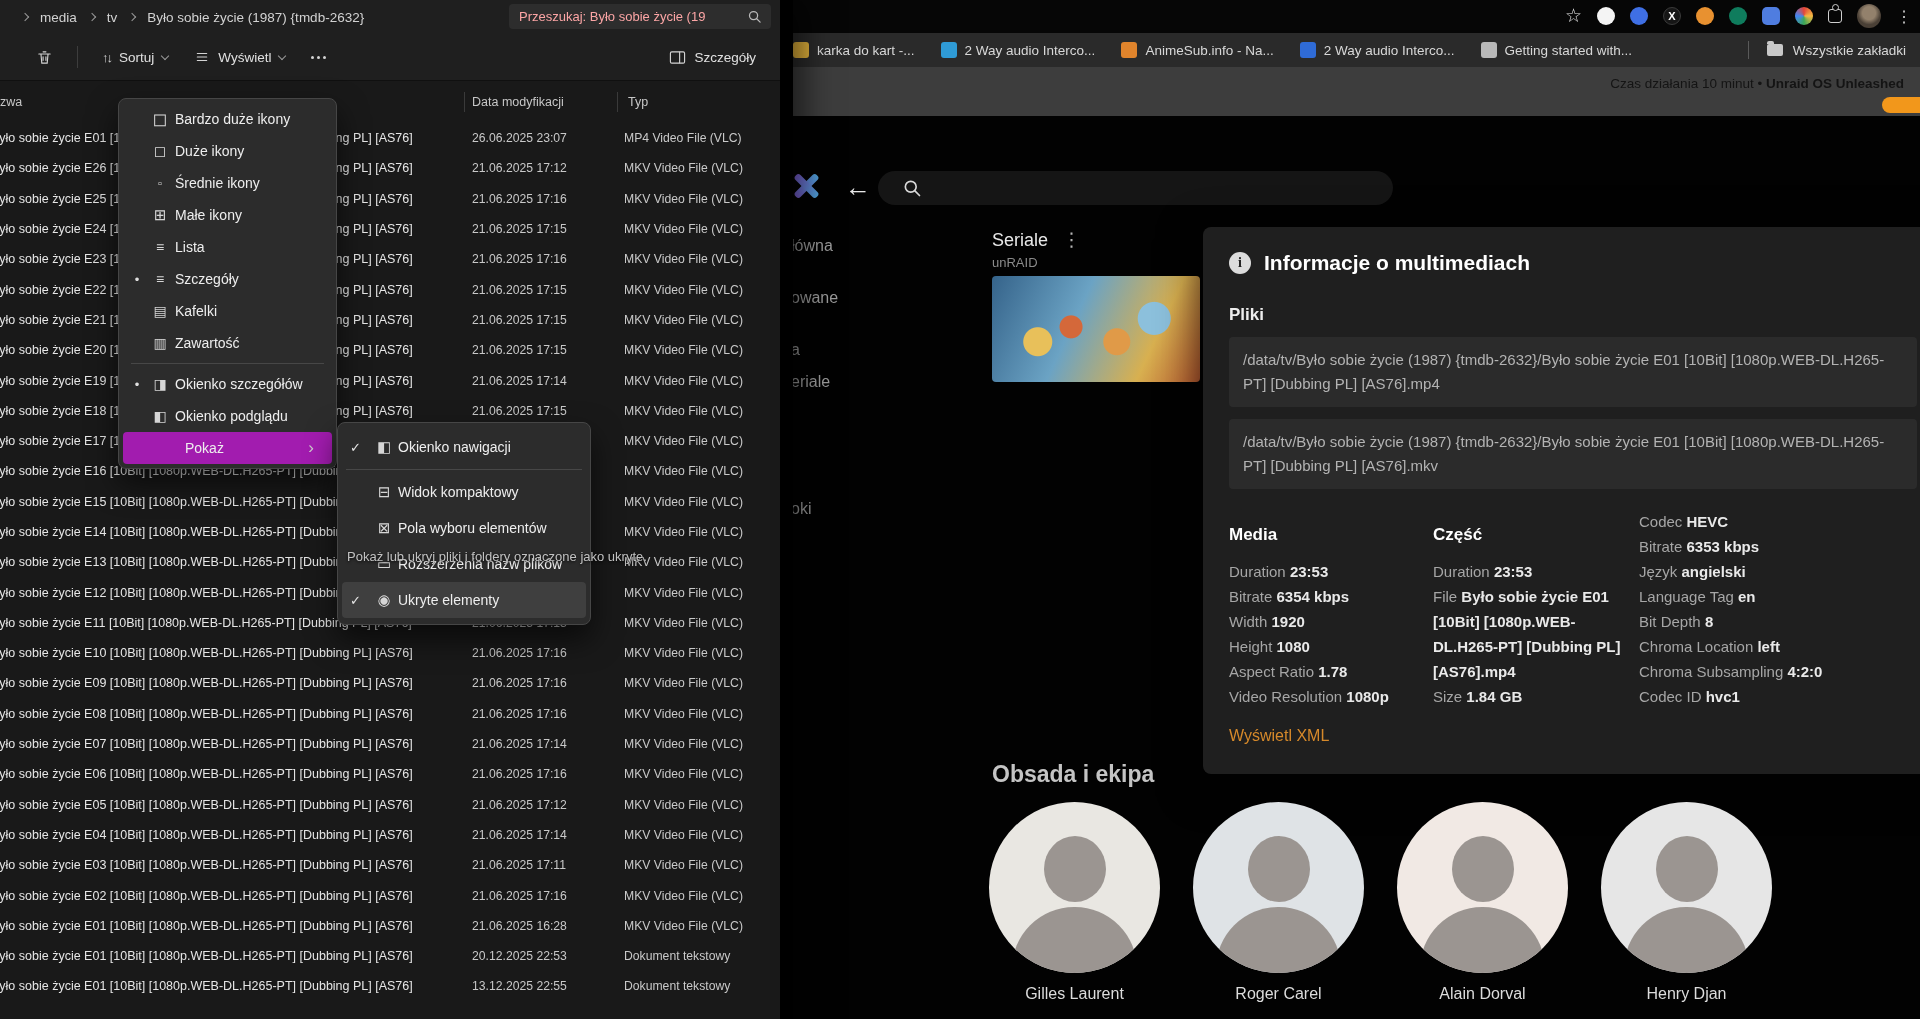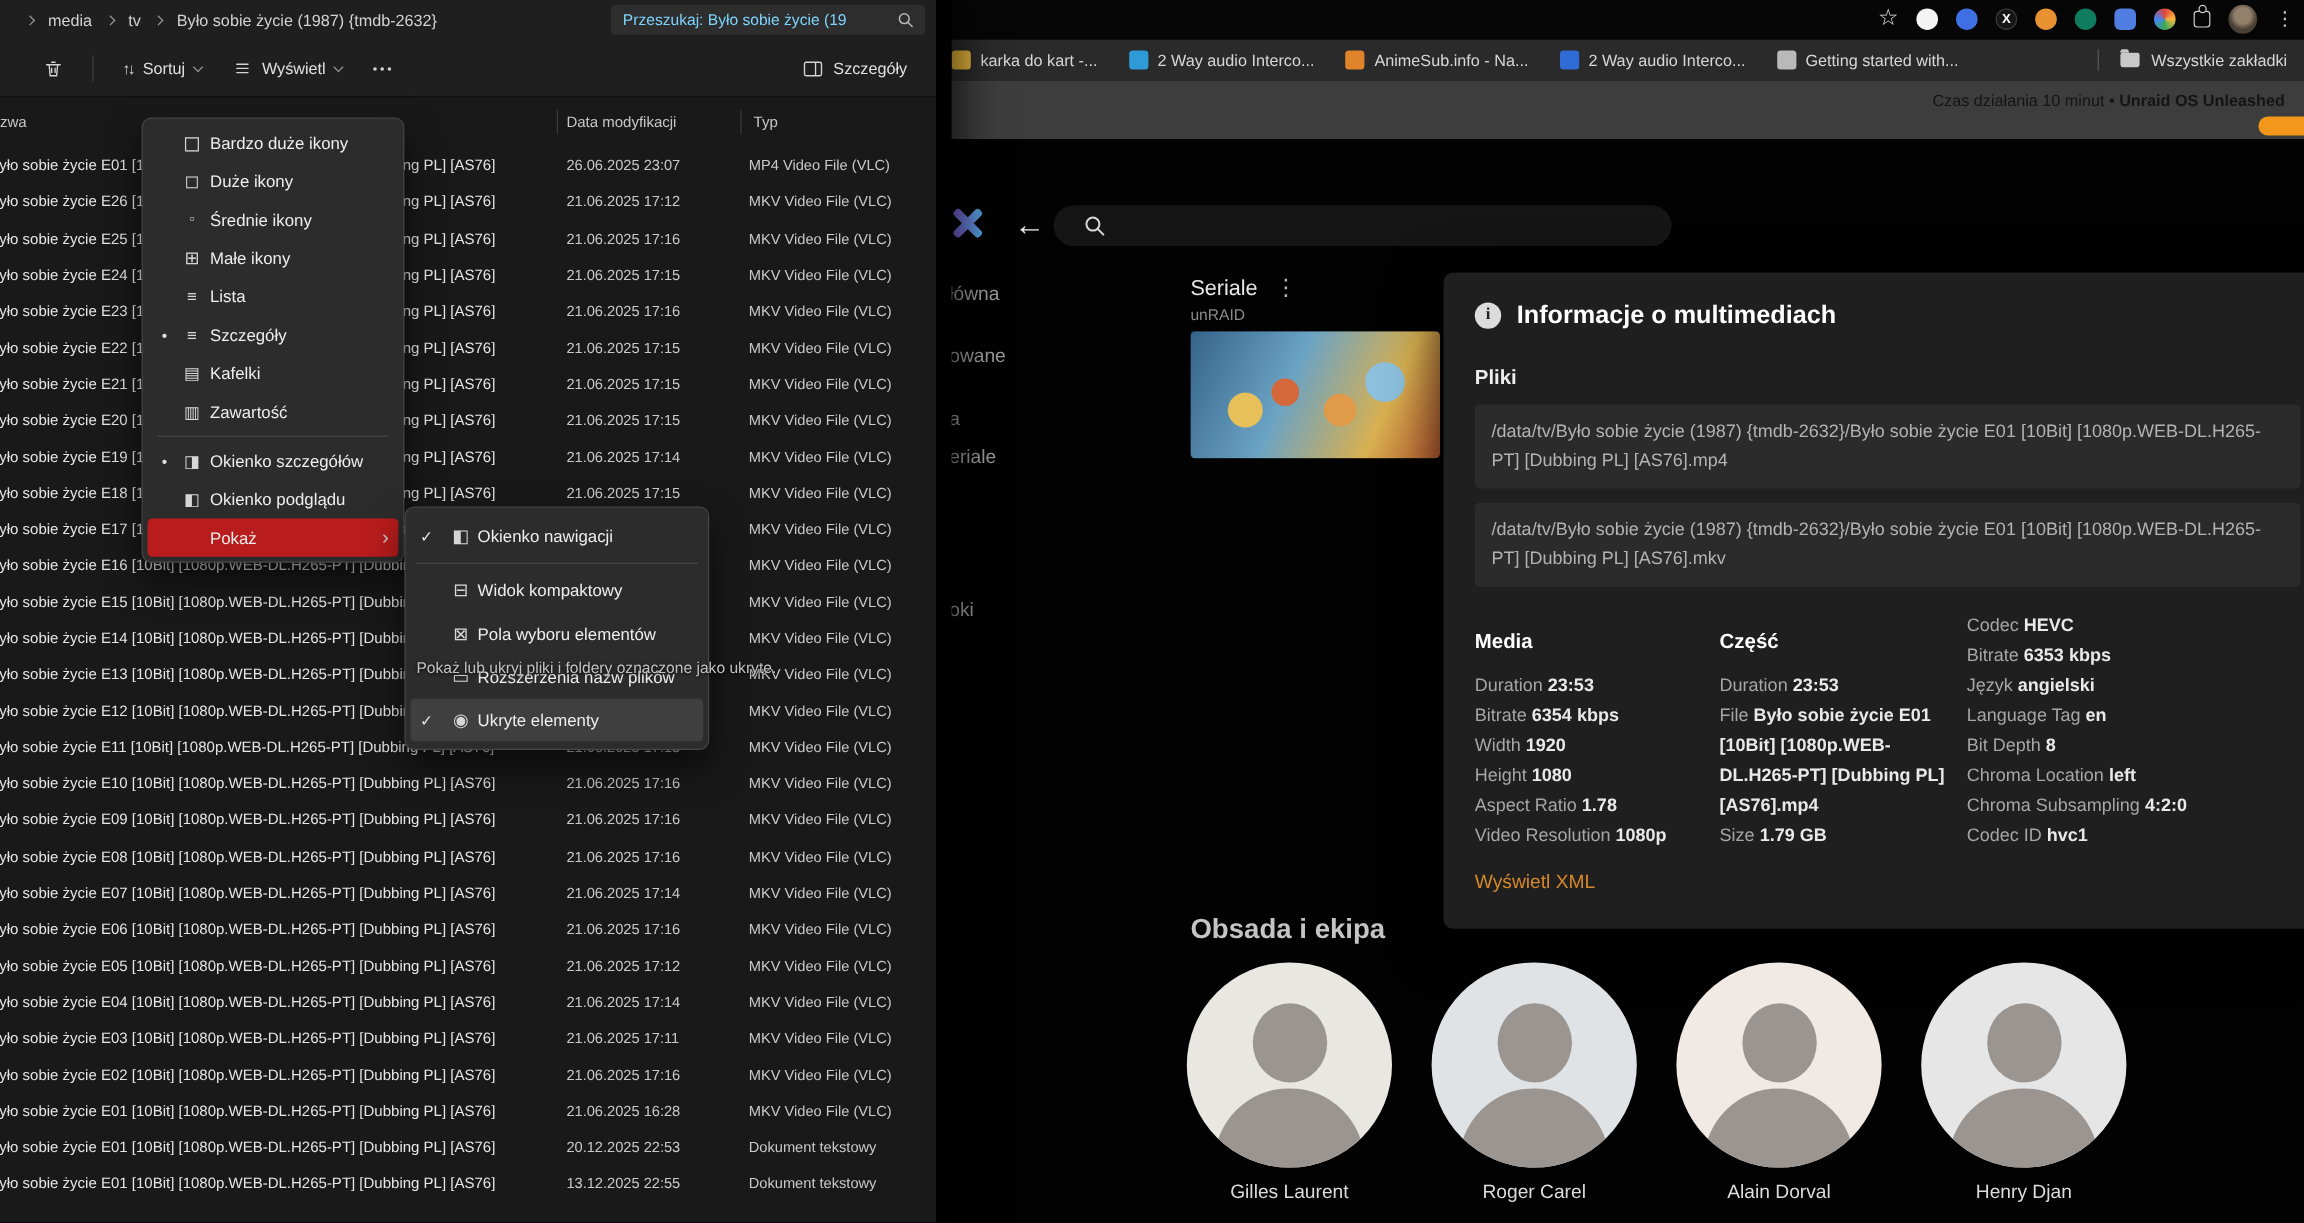--- a/index.html
+++ b/index.html
@@ -106,21 +106,21 @@
   .explorer{position:absolute;left:0;top:0;width:780px;height:1019px;background:#191919;z-index:10;
             box-shadow:13px 0 0 #000, 24px 0 30px rgba(0,0,0,.55);}
   .ex-titlebar{position:relative;height:34px;background:#1f1f1f;display:flex;align-items:center;
                padding-left:22px;gap:12px;font-size:13.5px;color:#d2d2d2;}
   .chev{width:6px;height:6px;border-right:1.4px solid #9a9a9a;border-bottom:1.4px solid #9a9a9a;
         display:inline-block;flex:0 0 auto;}
   .chev-r{transform:rotate(-45deg);}
   .chev-d{transform:rotate(45deg);margin-top:-3px;}
   .ex-search{position:absolute;left:509px;top:4px;width:262px;height:25px;background:#2d2d2d;
              border-radius:4px;display:flex;align-items:center;padding:0 9px 0 10px;
-             font-size:13px;color:#7dd3fc;}
+             font-size:13px;color:#fca5a5;}
   .ex-search .sicon{margin-left:auto;display:flex;}
   .ex-toolbar{position:absolute;top:34px;left:0;right:0;height:47px;background:#1f1f1f;
               border-bottom:1px solid #101010;display:flex;align-items:center;padding-left:26px;
               gap:6px;color:#e0e0e0;font-size:13.5px;}
   .tb-btn{display:flex;align-items:center;gap:8px;padding:6px 10px;border-radius:4px;}
   .tb-div{width:1px;height:22px;background:#3d3d3d;margin:0 8px;}
   .tb-sortico{font-size:13px;letter-spacing:-2px;color:#d4d4d4;}
   .tb-details{position:absolute;right:14px;top:0;height:100%;}
   .tb-more{display:flex;gap:3px;padding:6px 10px;}
   .tb-more i{width:3px;height:3px;border-radius:50%;background:#d4d4d4;}
@@ -142,22 +142,22 @@
          border-radius:8px;padding:4px;box-shadow:0 14px 30px rgba(0,0,0,.6);z-index:30;}
   .vm-item{height:32px;display:flex;align-items:center;border-radius:4px;padding:0 6px;
            font-size:14px;color:#eeeeee;}
   .vm-dot{width:16px;text-align:center;font-size:13px;color:#e0e0e0;flex:0 0 auto;}
   .vm-ico{width:30px;text-align:center;font-size:14px;color:#d6d6d6;flex:0 0 auto;}
   .vm-grpA div.vm-item:nth-of-type(1) .vm-ico{font-size:18px;}
   .vm-grpA div.vm-item:nth-of-type(2) .vm-ico{font-size:15px;}
   .vm-grpA div.vm-item:nth-of-type(3) .vm-ico{font-size:11px;}
   .vm-grpA div.vm-item:nth-of-type(4) .vm-ico{font-size:15px;}
   .vm-sep{height:1px;background:#474747;margin:4px 8px;}
-  .vm-show{height:32px;display:flex;align-items:center;border-radius:4px;padding:0 6px;
-           font-size:14px;color:#eeeeee;background:#b91c1c;}
+  .vm-show{height:32px;display:flex;align-items:center;border-radius:4px;padding:0 16px;
+           font-size:14px;color:#eeeeee;background:#a21caf;}
   .vm-arrow{margin-left:auto;font-size:17px;color:#cccccc;padding-right:2px;}
 
   
   .smenu{position:absolute;left:337px;top:422px;width:254px;background:#2c2c2c;border:1px solid #464646;
          border-radius:8px;padding:6px 4px;box-shadow:0 14px 30px rgba(0,0,0,.6);z-index:31;}
   .sm-item{height:36px;display:flex;align-items:center;border-radius:4px;padding:0 8px;
            font-size:14px;color:#eeeeee;}
   .sm-check{width:20px;font-size:13px;color:#e6e6e6;flex:0 0 auto;}
   .sm-ico{width:28px;text-align:center;font-size:15px;color:#d6d6d6;flex:0 0 auto;}
   .smenu div.sm-item:nth-of-type(1){margin-bottom:9px;position:relative;}
@@ -311,21 +311,21 @@
                   <span class="dvalue">23:53</span>
                 </div>
 
                 <div class="drow">
                   <span class="dlabel">File</span>
                   <span class="dvalue">Było sobie życie E01 [10Bit] [1080p.WEB-DL.H265-PT] [Dubbing PL] [AS76].mp4</span>
                 </div>
 
                 <div class="drow">
                   <span class="dlabel">Size</span>
-                  <span class="dvalue">1.79 GB</span>
+                  <span class="dvalue">1.84 GB</span>
                 </div>
               </div>
           </div>
           <div class="dcol-3">
             <div>
 
                 <div class="drow">
                   <span class="dlabel">Codec</span>
                   <span class="dvalue">HEVC</span>
                 </div>

